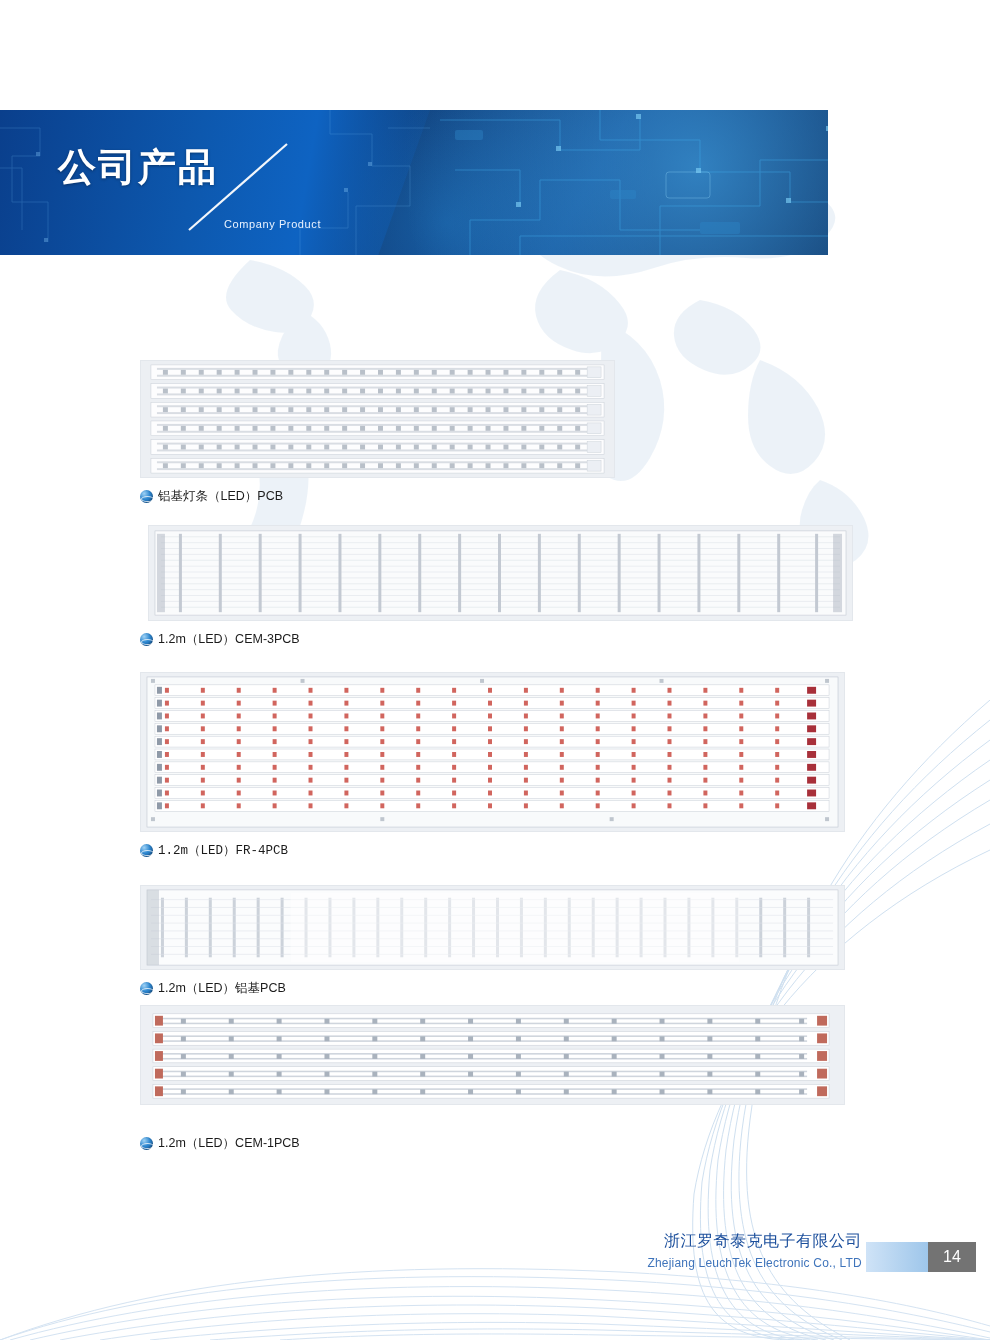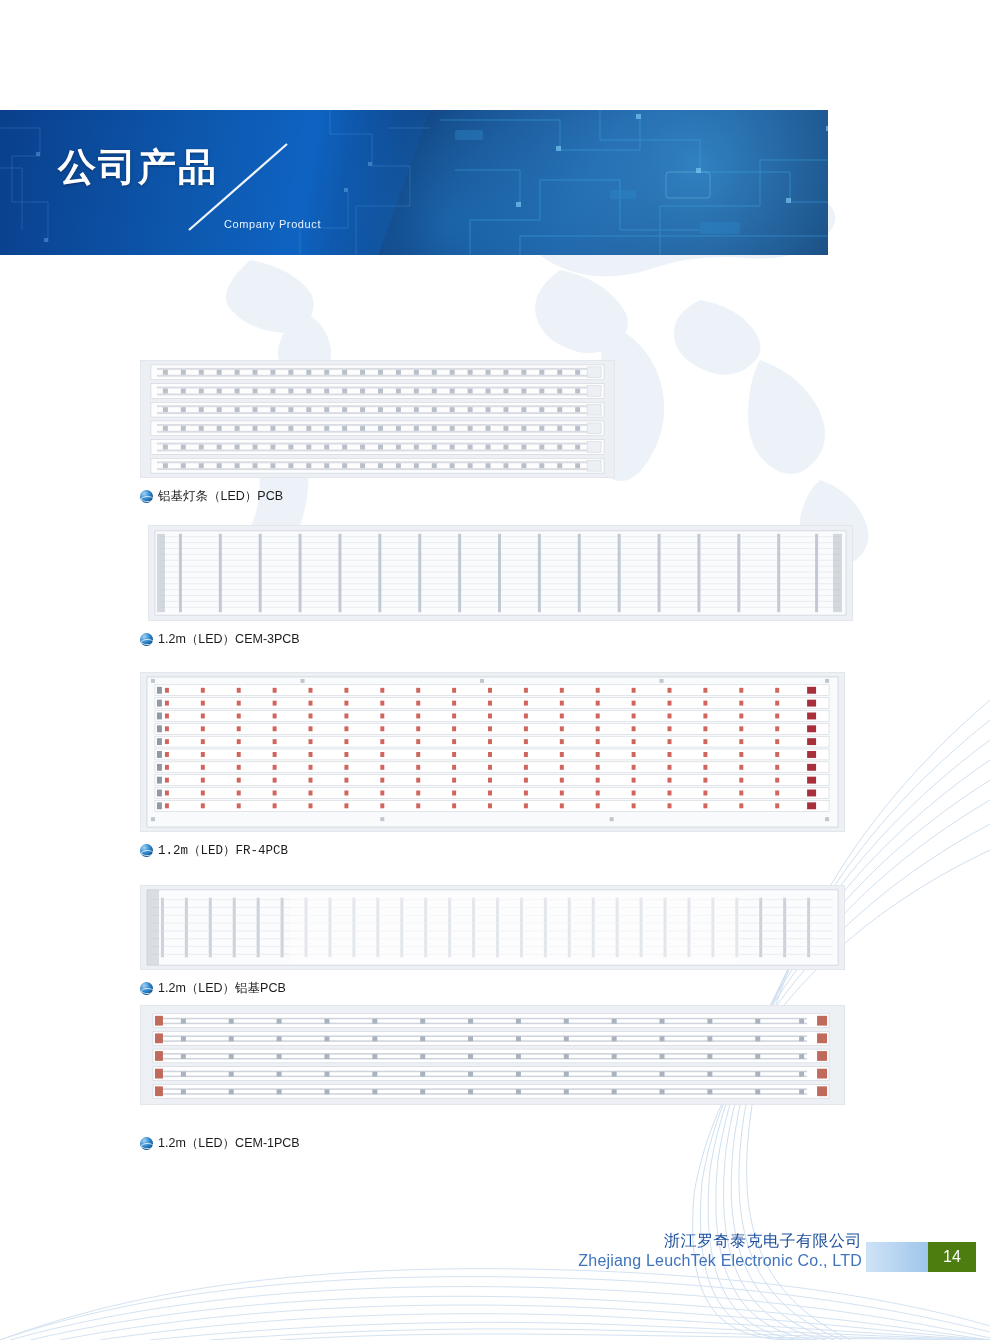--- a/index.html
+++ b/index.html
@@ -130,35 +130,35 @@
   .footer-cn {
     position: absolute;
     right: 128px; bottom: 88px;
     font-size: 16px;
     color: #1c4f9c;
     letter-spacing: .5px;
   }
   .footer-en {
     position: absolute;
     right: 128px; bottom: 70px;
-    font-size: 16px;
+    font-size: 12px;
     color: #3f74bb;
     letter-spacing: .2px;
   }
   .footer-bar {
     position: absolute;
     right: 62px; bottom: 68px;
     width: 62px; height: 30px;
     background: linear-gradient(90deg,#cfe3f7 0%, #9ec6ea 100%);
   }
   .page-num {
     position: absolute;
     right: 14px; bottom: 68px;
     width: 48px; height: 30px;
-    background: #4d7c0f;
+    background: #737373;
     color: #fff;
     font-size: 16px;
     display: flex; align-items: center; justify-content: center;
   }
 </style>
 </head>
 <body>
 
 <div class="page">
 

